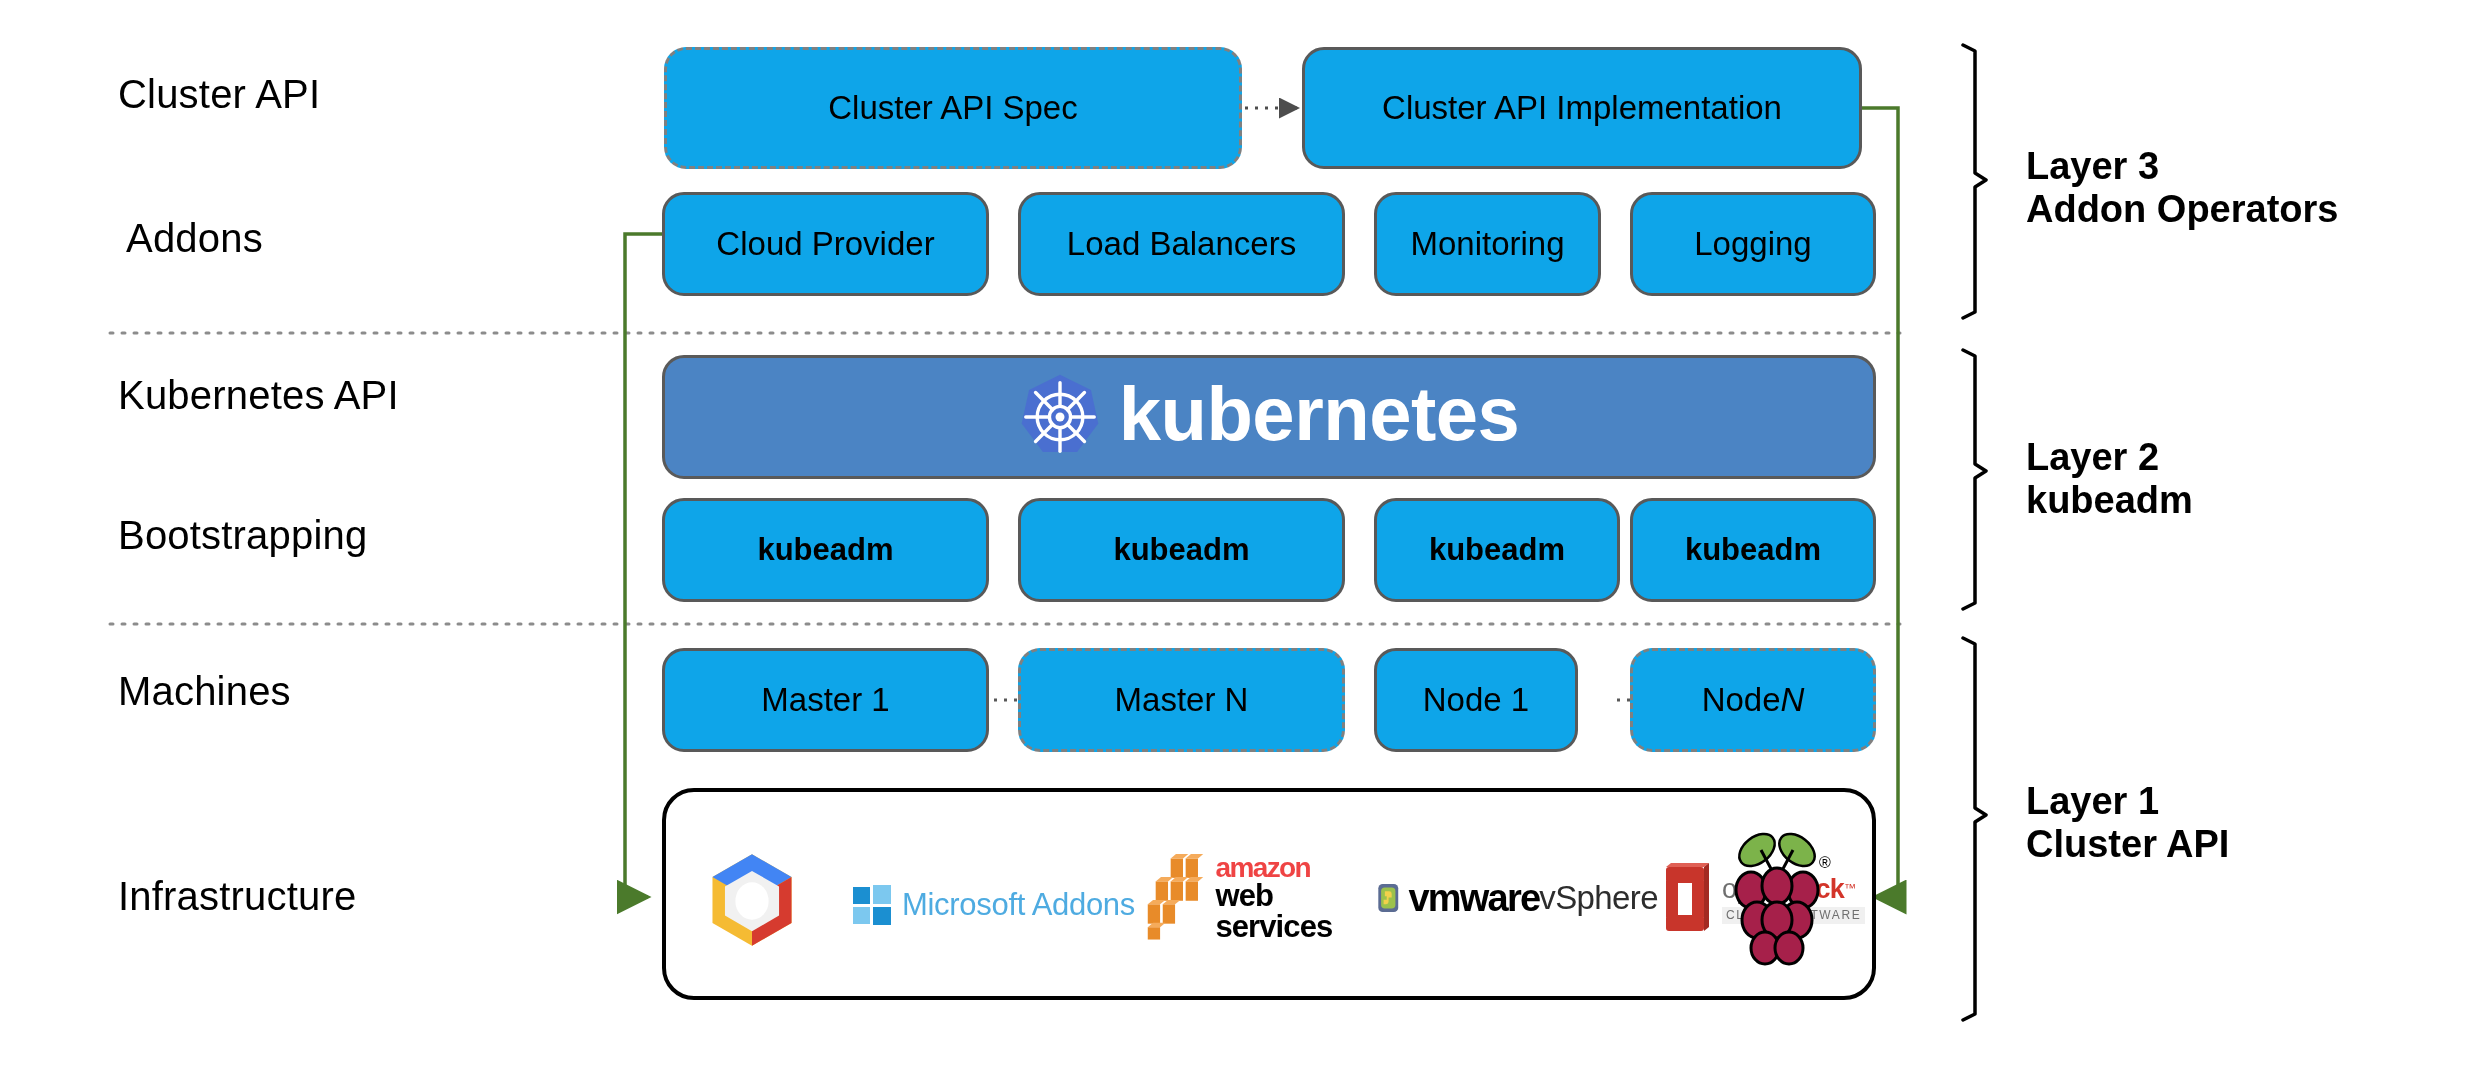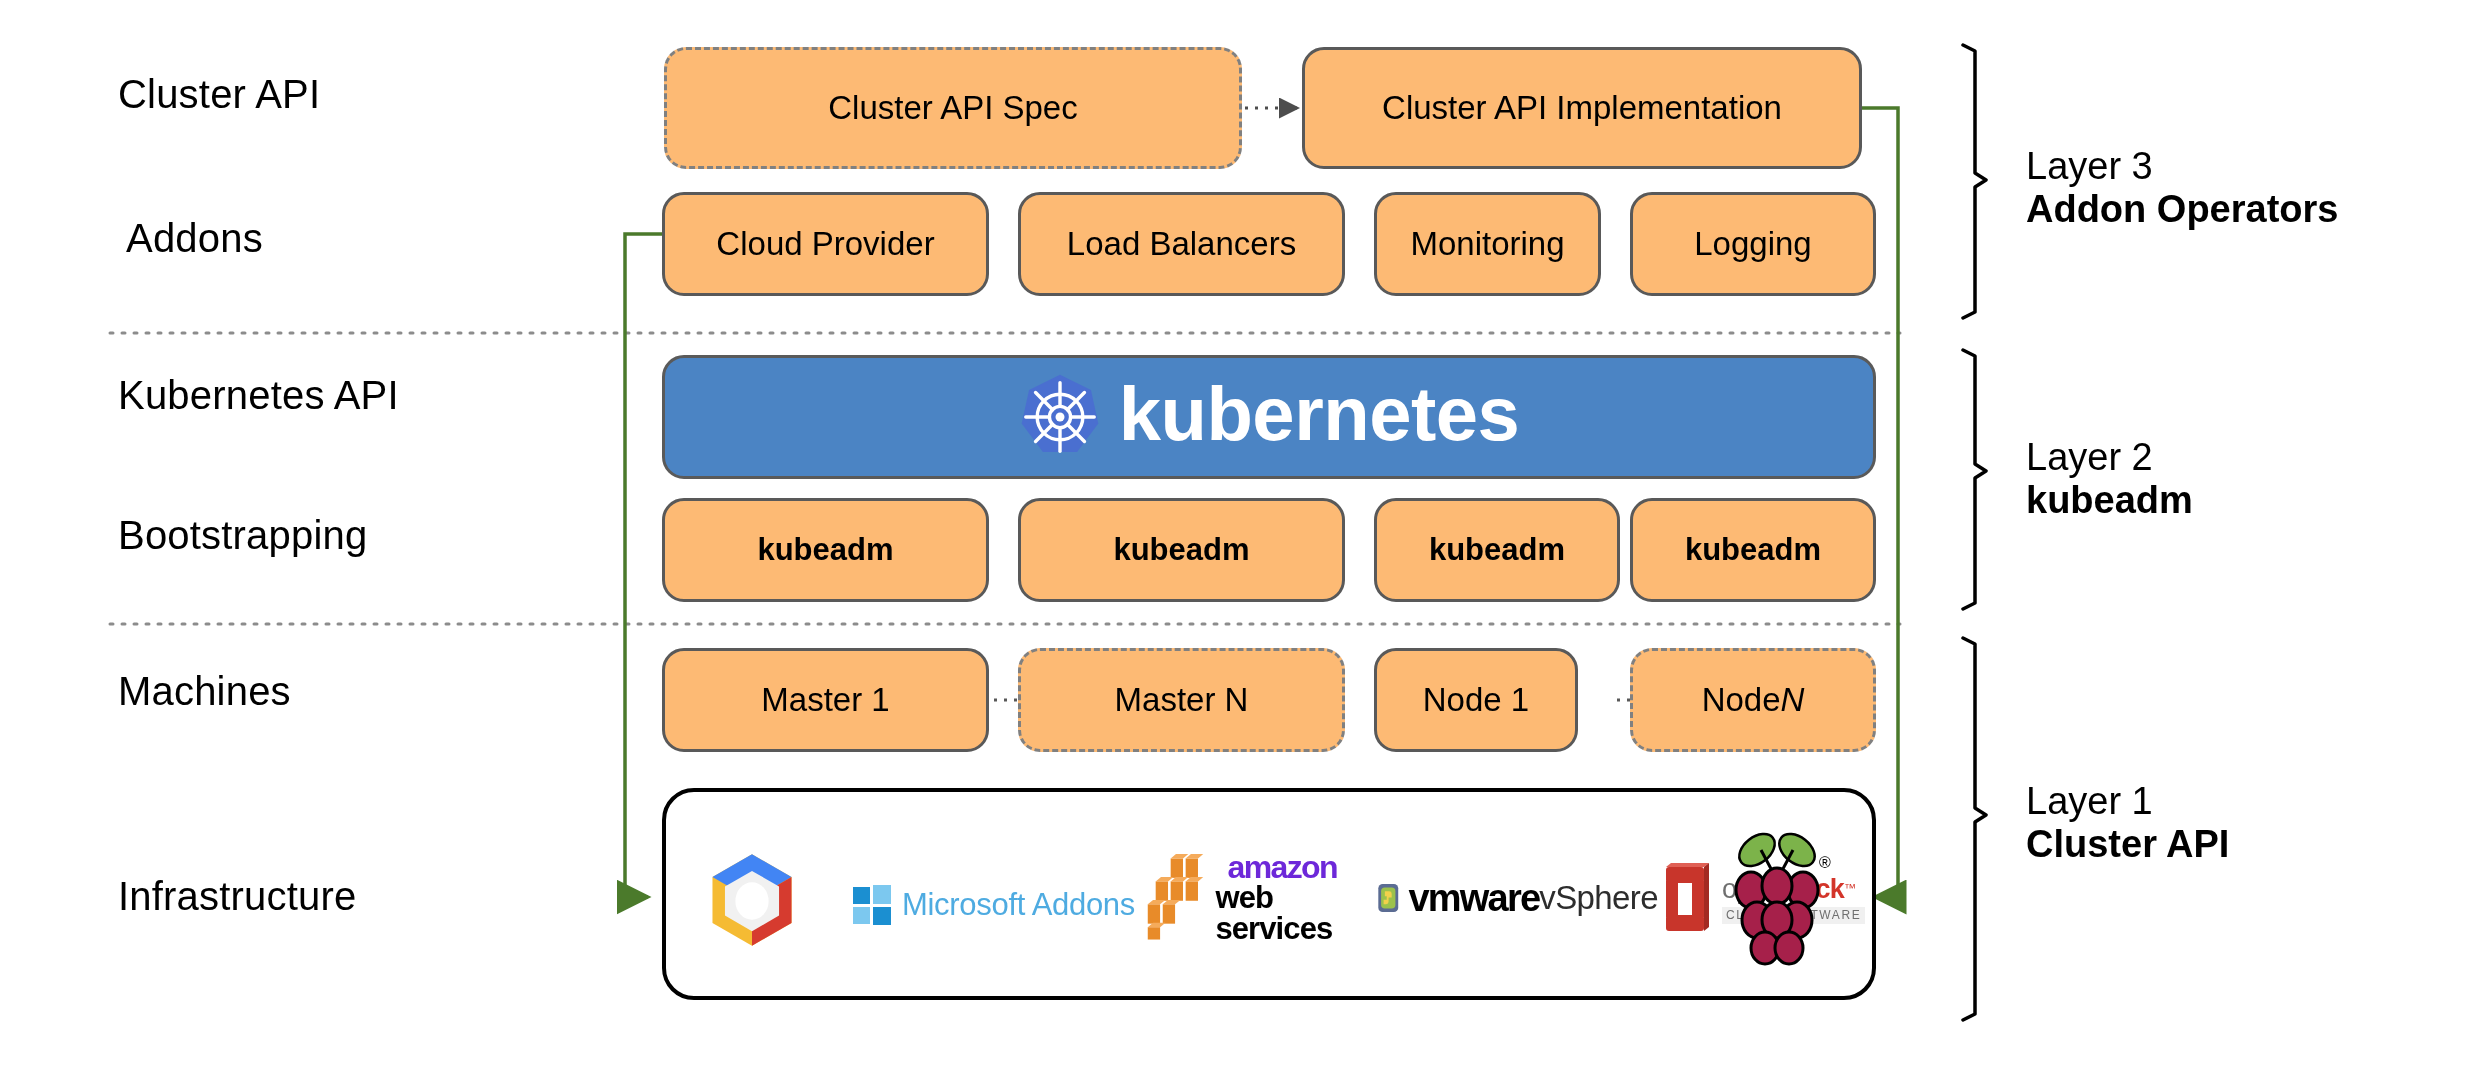--- a/index.html
+++ b/index.html
@@ -39,21 +39,21 @@
   }
 
   
   .box {
     position: absolute;
     box-sizing: border-box;
     display: flex;
     align-items: center;
     justify-content: center;
     text-align: left;
-    background: #fdba74;
+    background: #0ea5e9;
     border-radius: 22px;
     font-size: 33px;
     color: #000;
     white-space: nowrap;
   }
   .box.solid {
     border: 3px solid #595959;
   }
   .box.dashed {
     border: 3px dashed #808080;
@@ -103,26 +103,25 @@
   }
 
   
   .azure-text {
     font-size: 31px;
     color: #4eabe1;
     letter-spacing: -0.3px;
     white-space: nowrap;
   }
   .aws-amazon {
-    font-size: 32px;
-    font-weight: bold;
-    color: #6d28d9;
+    font-size: 28px;
+    font-weight: bold;
+    color: #ef4444;
     letter-spacing: -1.6px;
     line-height: 0.85;
-    margin-left: 12px;
   }
   .aws-ws {
     font-size: 31px;
     font-weight: bold;
     color: #000;
     letter-spacing: -0.9px;
     line-height: 1;
   }
   .vm-vmware {
     font-size: 38px;
@@ -165,21 +164,21 @@
   }
 
   
   .layer-label {
     position: absolute;
     font-size: 38px;
     line-height: 1.12;
     color: #000;
     white-space: nowrap;
   }
-  .layer-label .ll-top { display: block; font-weight: normal; }
+  .layer-label .ll-top { display: block; font-weight: bold; }
   .layer-label .ll-bottom { display: block; font-weight: bold; }
 </style>
 </head>
 <body>
 
 <div id="stage">
 
   <svg id="svg-layer" viewBox="0 0 2490 1076">
     <defs>
       <marker id="greenArrowL" markerWidth="10" markerHeight="10" refX="9" refY="5" orient="auto" markerUnits="strokeWidth">

